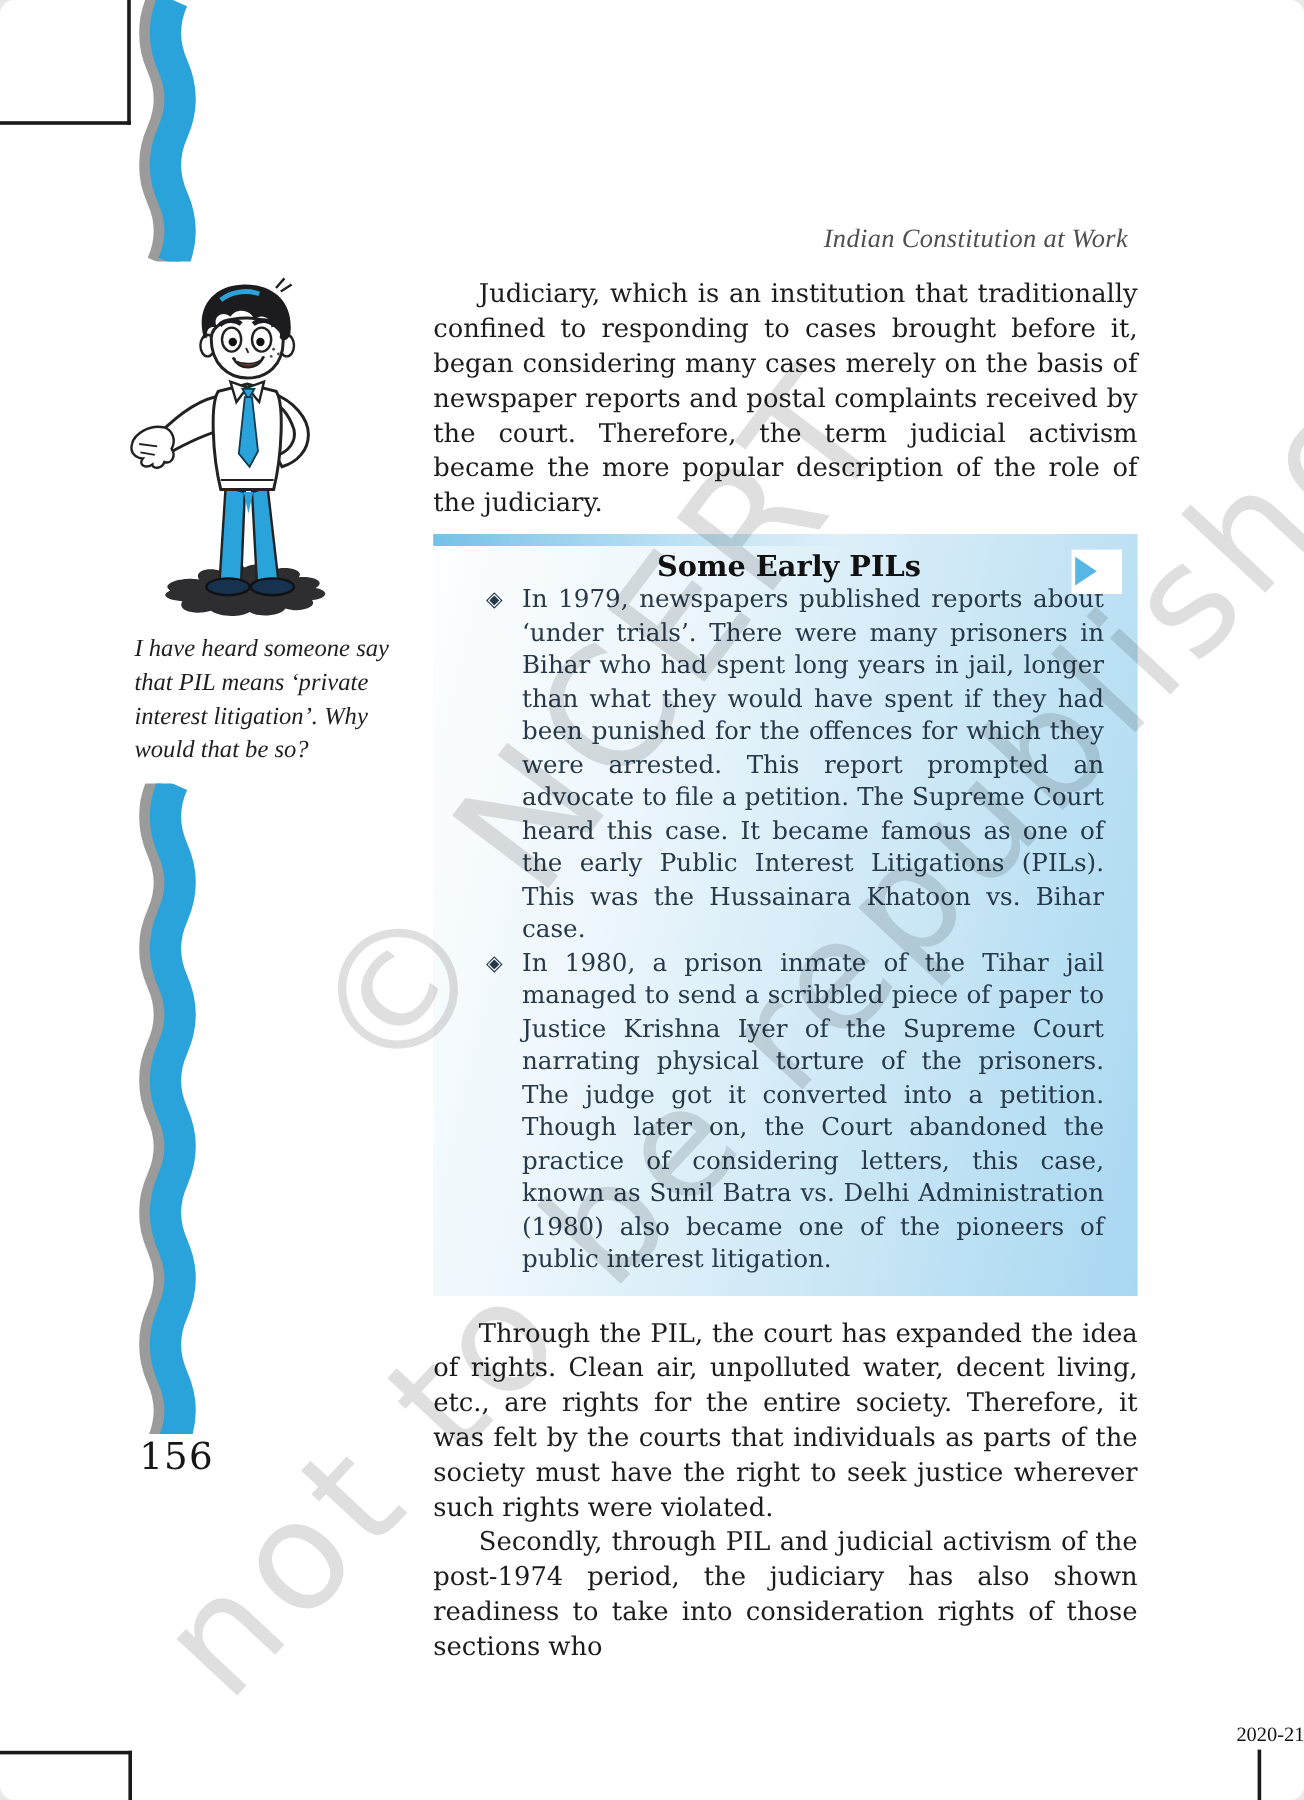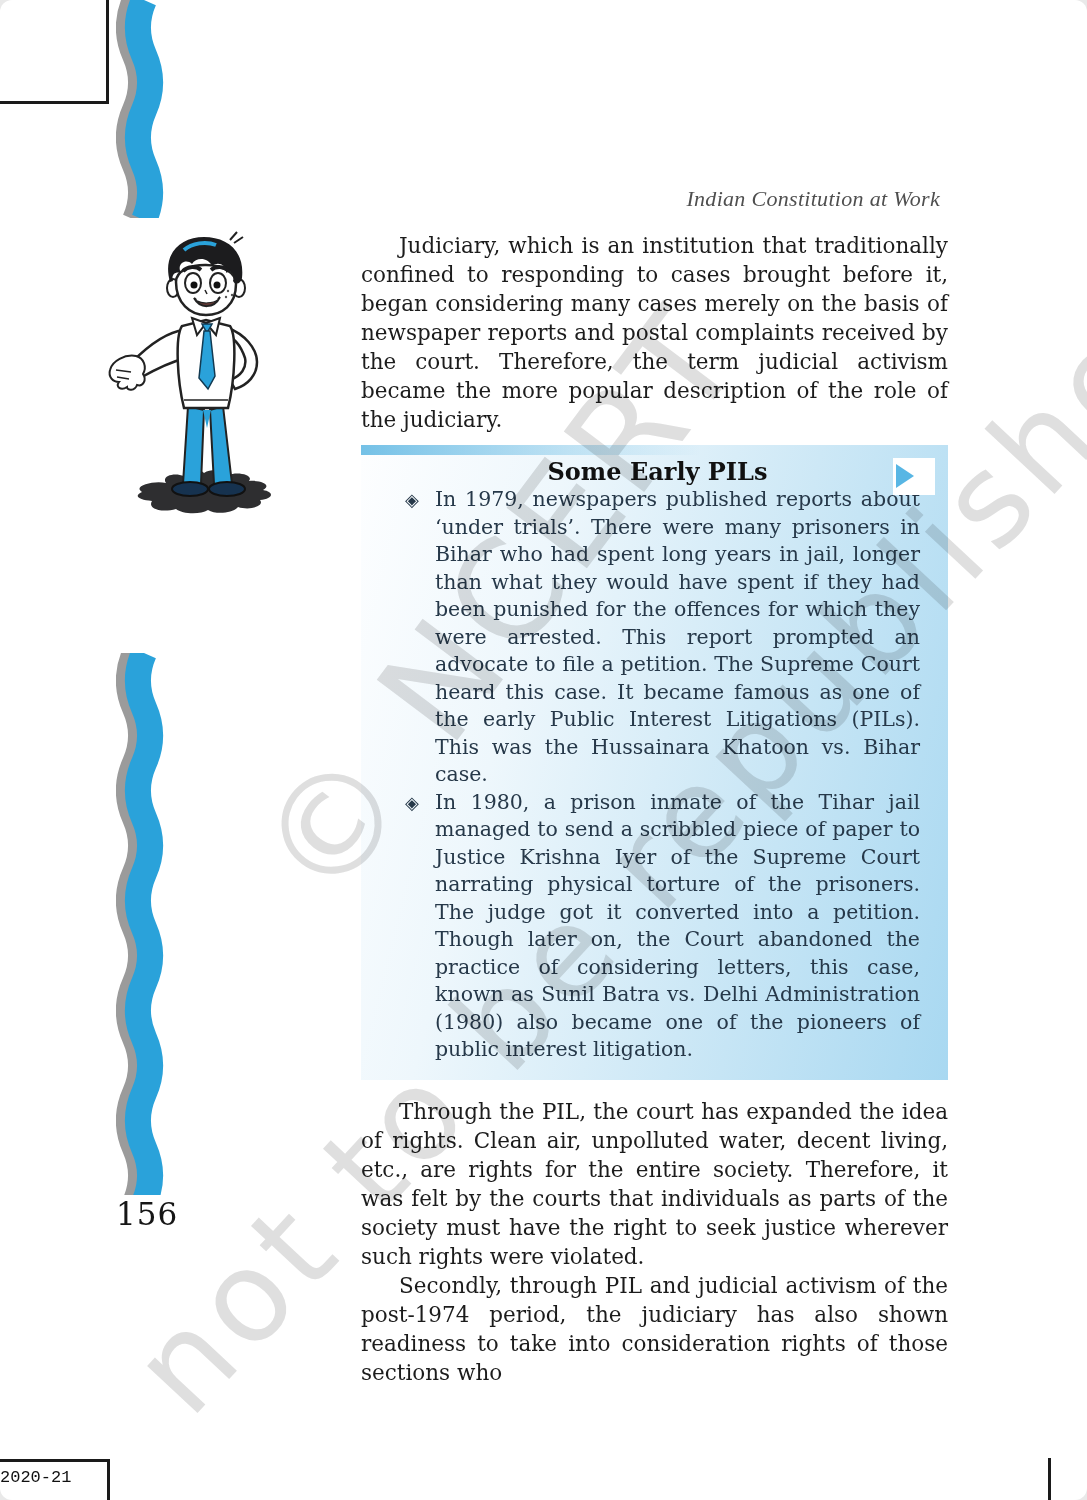--- a/index.html
+++ b/index.html
@@ -79,22 +79,22 @@
   .fold::after{
     content:"";position:absolute;left:3px;top:6px;width:0;height:0;
     border-top:12px solid transparent;border-bottom:12px solid transparent;
     border-left:18px solid #58b6e4;
   }
 
   .para-gap{margin-top:17px !important;}
 
   
   .footer{
-    position:absolute;left:0;right:0;top:1436px;text-align:left;
-    font-family:Liberation Mono, monospace;font-size:17px;color:#111;margin-top:32px;
+    position:absolute;left:0;right:0;top:1436px;text-align:right;
+    font-family:Liberation Serif, serif;font-size:17px;color:#111;
   }
 
   
   .wm{
     position:absolute;
     font-family:"DejaVu Sans", sans-serif;
     color:#b3b3b3;opacity:.42;mix-blend-mode:multiply;
     white-space:nowrap;pointer-events:none;z-index:50;
     letter-spacing:8px;
   }
@@ -165,20 +165,21 @@
     <circle cx="90" cy="55" r="3.5" fill="#111"></circle>
     <circle cx="113" cy="55" r="3.5" fill="#111"></circle>
     <path d="M101,60 L103,64" stroke="#222" stroke-width="1.5"></path>
     <path d="M90,68 C96,79 110,79 116,67 C111,74 95,74 90,68 Z" fill="#5f3733" stroke="#222" stroke-width="2"></path>
     <path d="M93,69 C99,72 108,72 113,68" stroke="#fff" stroke-width="2.5" fill="none"></path>
     <circle cx="124" cy="61" r="1.2" fill="#555"></circle>
     <circle cx="128" cy="65" r="1.2" fill="#555"></circle>
     <circle cx="122" cy="67" r="1.2" fill="#555"></circle>
   </svg>
 
+  <div class="caption">I have heard someone say that PIL means ‘private interest litigation’. Why would that be so?</div>
 
   <div class="pagenum">156</div>
 
   <div class="main">
     <p class="indent">Judiciary, which is an institution that traditionally confined to responding to cases brought before it, began considering many cases merely on the basis of newspaper reports and postal complaints received by the court. Therefore, the term judicial activism became the more popular description of the role of the judiciary.</p>
 
     <div class="pilbox">
       <div class="fold"></div>
       <p class="pilbox-heading">Some Early PILs</p>
       <div class="bullet">

